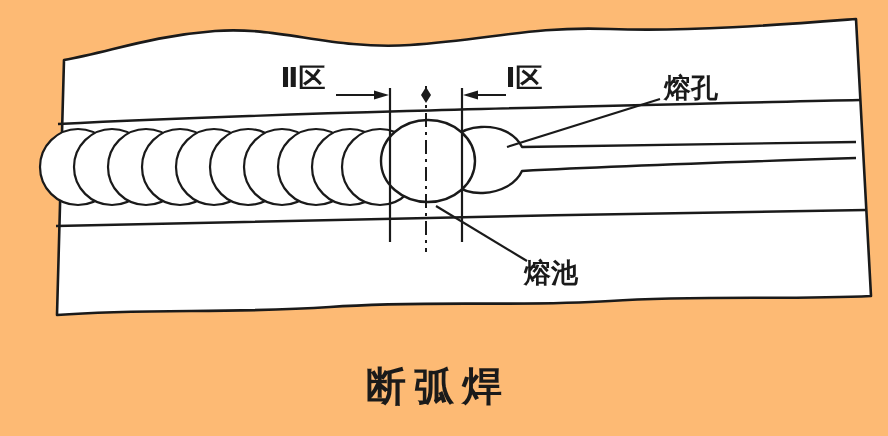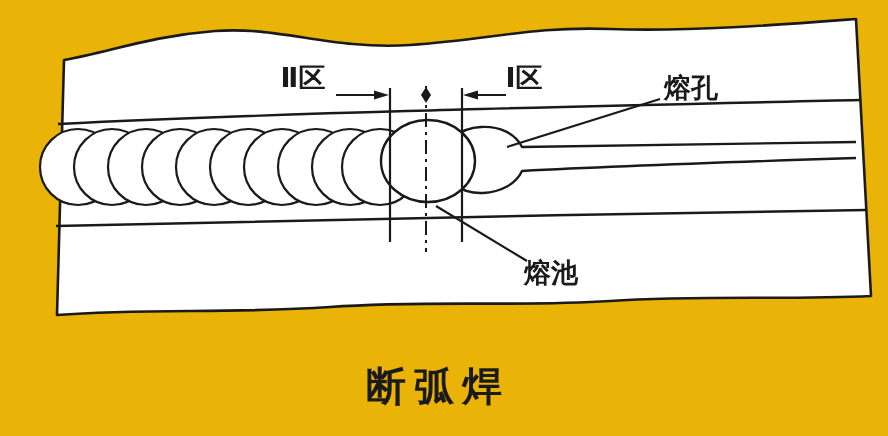--- a/index.html
+++ b/index.html
@@ -5,21 +5,21 @@
   html, body {
     margin: 0;
     padding: 0;
     background: #ffffff;
     font-family: "Liberation Sans", "DejaVu Sans", sans-serif;
   }
   .stage {
     position: relative;
     width: 888px;
     height: 436px;
-    background: #eab308;
+    background: #fdba74;
     overflow: hidden;
   }
   svg { display: block; }
   .ink-stroke { stroke: #1a1a1a; fill: none; }
   .ink-fill   { fill: #1a1a1a; stroke: none; }
   .shape-white { fill: #ffffff; stroke: #1a1a1a; }
   text.label {
     fill: #1a1a1a;
     font-family: "Liberation Sans", "DejaVu Sans", sans-serif;
     font-size: 27px;

